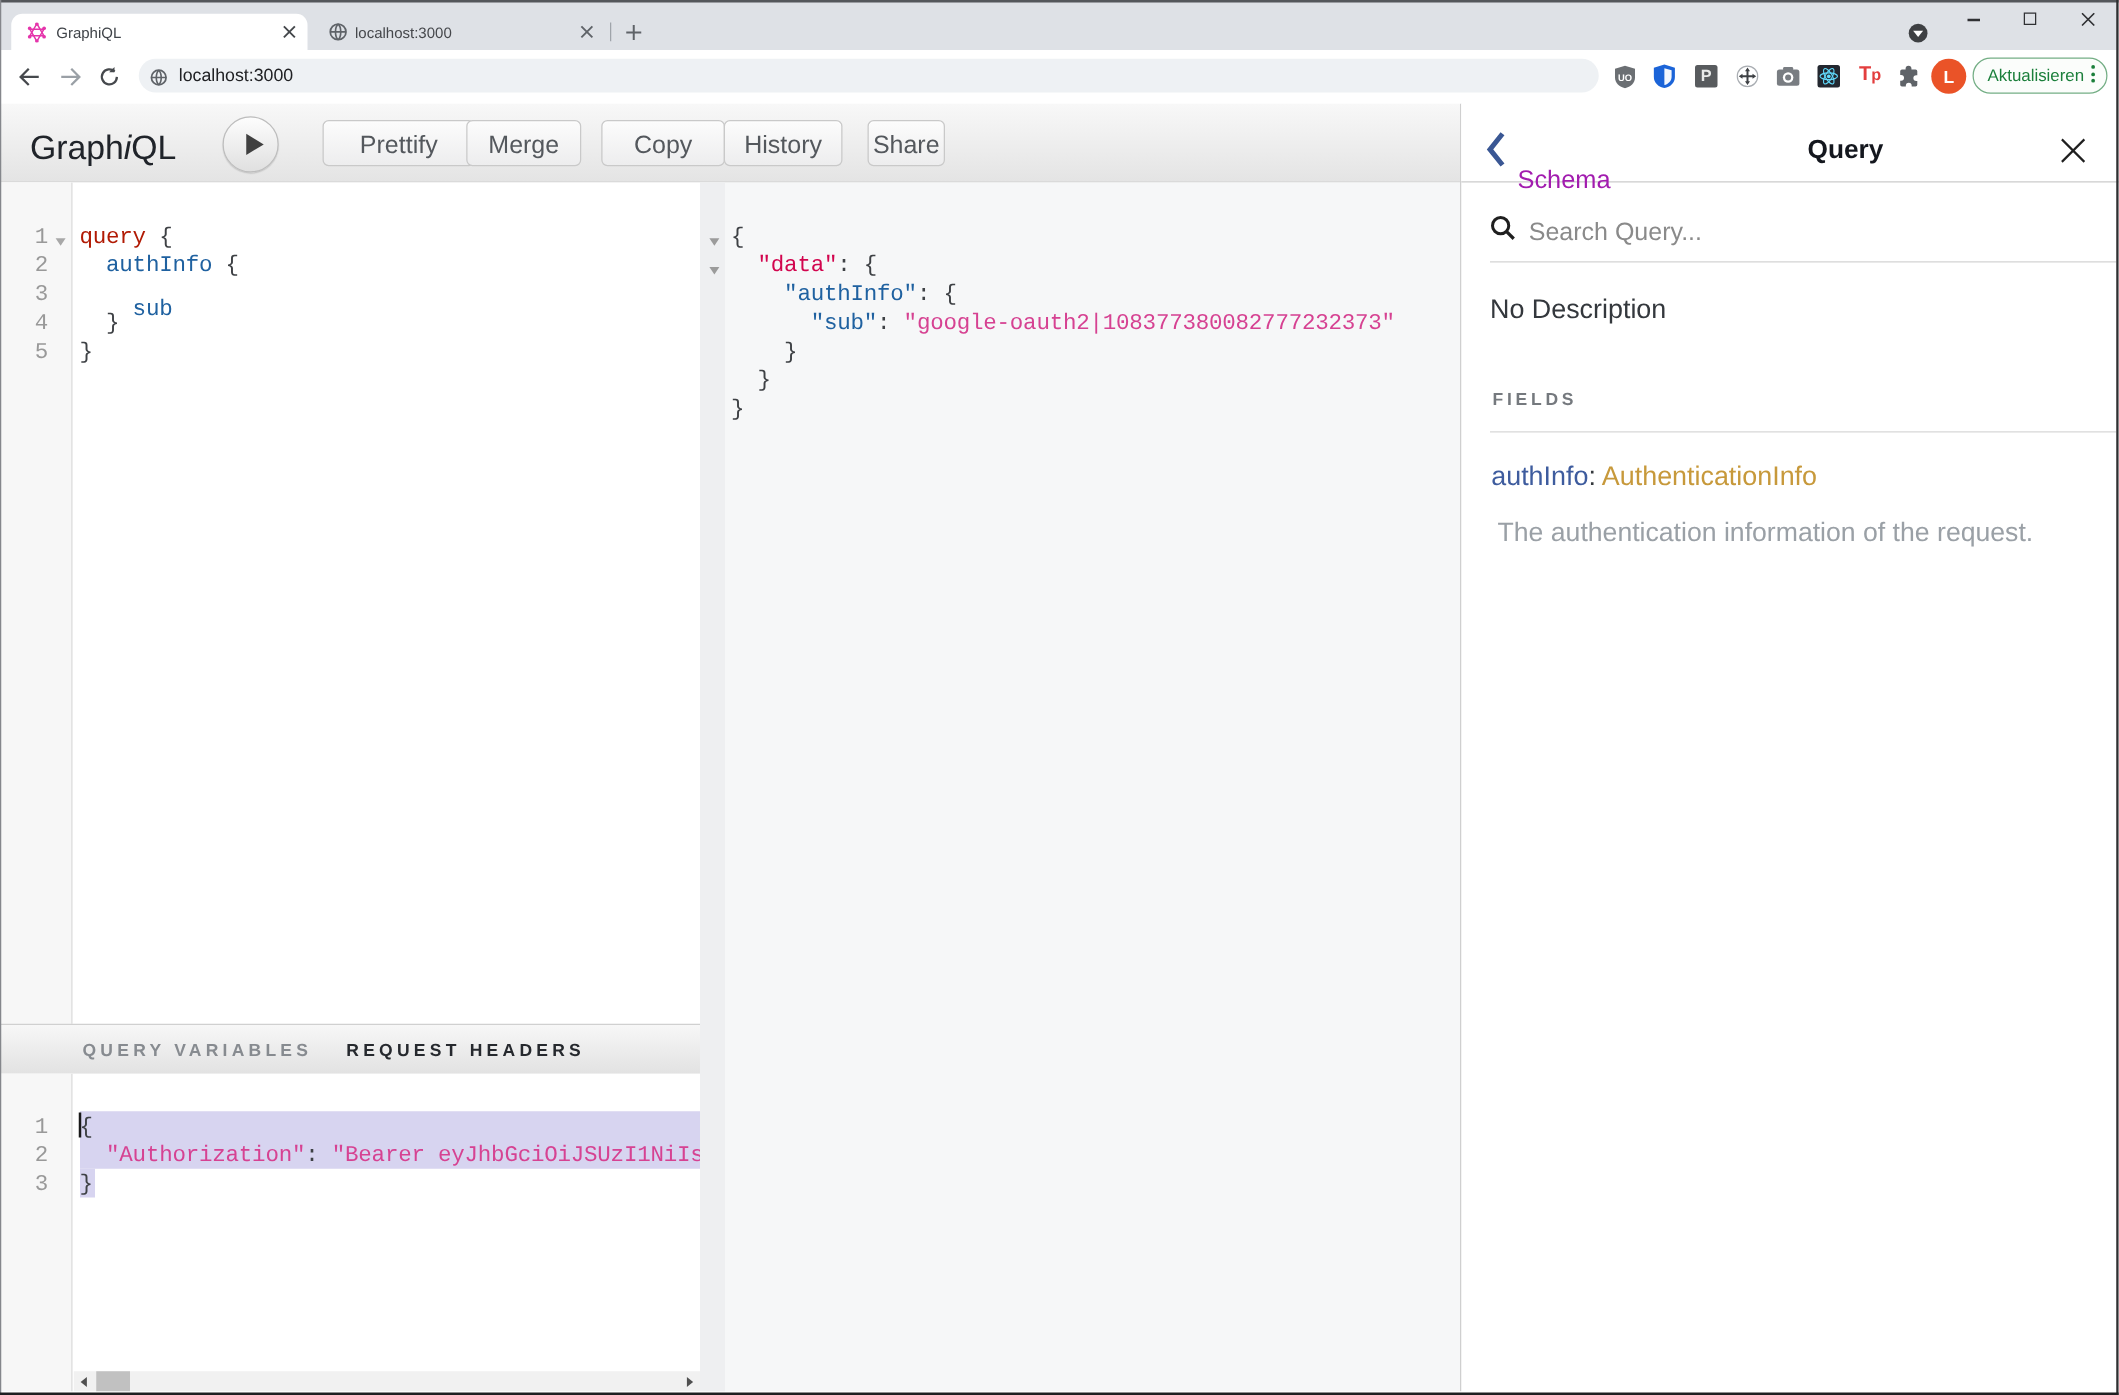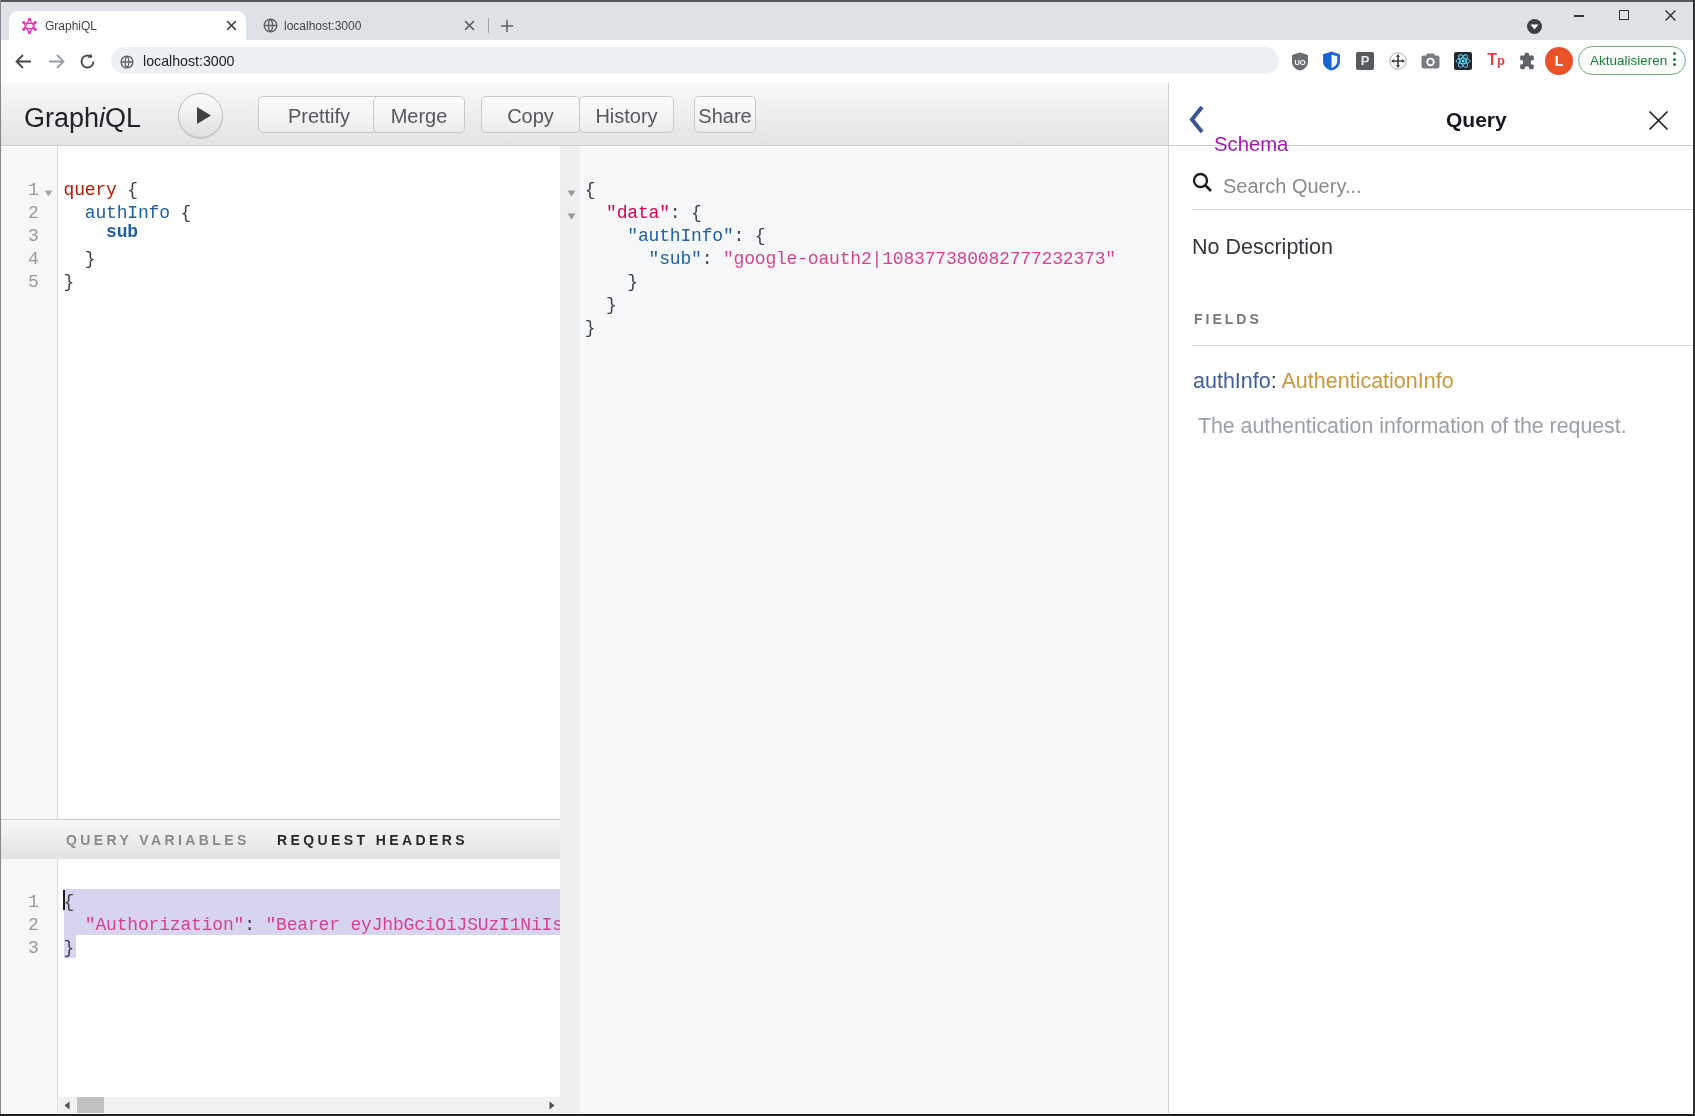--- a/index.html
+++ b/index.html
@@ -151,21 +151,21 @@
 <div class="abs mono num" style="left:0px;top:177px;width:38.5px;text-align:right;">1</div>
 <div class="abs mono num" style="left:0px;top:200px;width:38.5px;text-align:right;">2</div>
 <div class="abs mono num" style="left:0px;top:223px;width:38.5px;text-align:right;">3</div>
 <div class="abs mono num" style="left:0px;top:246px;width:38.5px;text-align:right;">4</div>
 <div class="abs mono num" style="left:0px;top:269px;width:38.5px;text-align:right;">5</div>
 <svg class="abs" style="left:44px;top:190px;" width="9" height="7" viewBox="0 0 9 7">
     <path d="M0.5 0.5 L8.5 0.5 L4.5 6.5 Z" fill="#A8A8A8"></path>
   </svg>
 <div class="abs mono" style="left:63.6px;top:177px;"><span class="k">query</span><span class="p"> {</span></div>
 <div class="abs mono" style="left:63.6px;top:200px;">  <span class="f">authInfo</span><span class="p"> {</span></div>
-<div class="abs mono" style="left:63.6px;top:219px;font-weight:bold;">    <span class="f">sub</span></div>
+<div class="abs mono" style="left:63.6px;top:235px;">    <span class="f">sub</span></div>
 <div class="abs mono p" style="left:63.6px;top:246px;">  }</div>
 <div class="abs mono p" style="left:63.6px;top:269px;">}</div>
 
 <div class="abs" style="left:560px;top:146px;width:608px;height:967px;background:#F6F7F8;"></div>
 <div class="abs" style="left:560px;top:146px;width:20px;height:967px;background:#EEEFF1;"></div>
 <svg class="abs" style="left:567px;top:190px;" width="9" height="7" viewBox="0 0 9 7">
     <path d="M0.5 0.5 L8.5 0.5 L4.5 6.5 Z" fill="#9B9B9B"></path>
   </svg>
 <svg class="abs" style="left:567px;top:213px;" width="9" height="7" viewBox="0 0 9 7">
     <path d="M0.5 0.5 L8.5 0.5 L4.5 6.5 Z" fill="#9B9B9B"></path>

